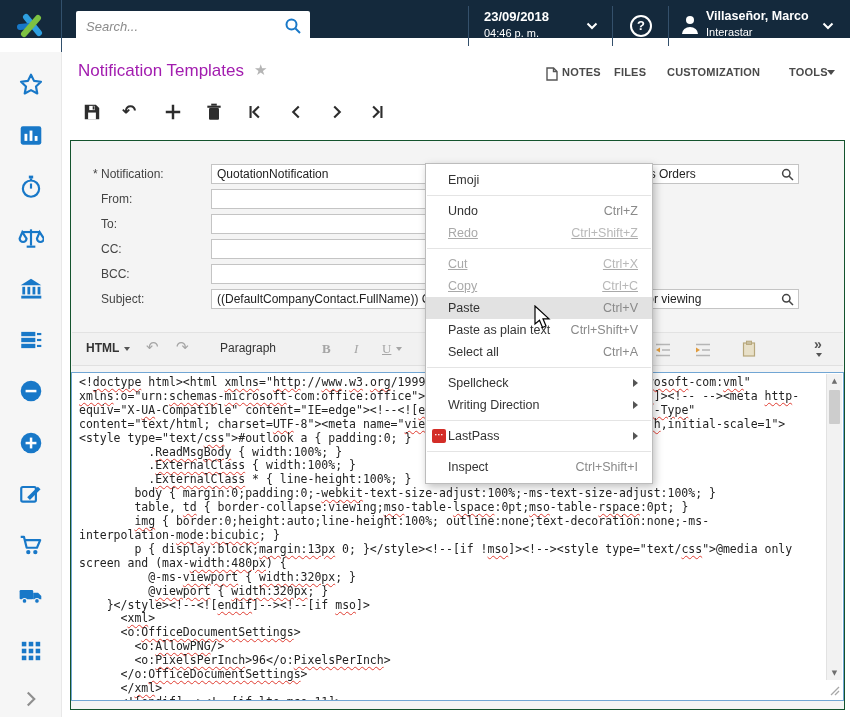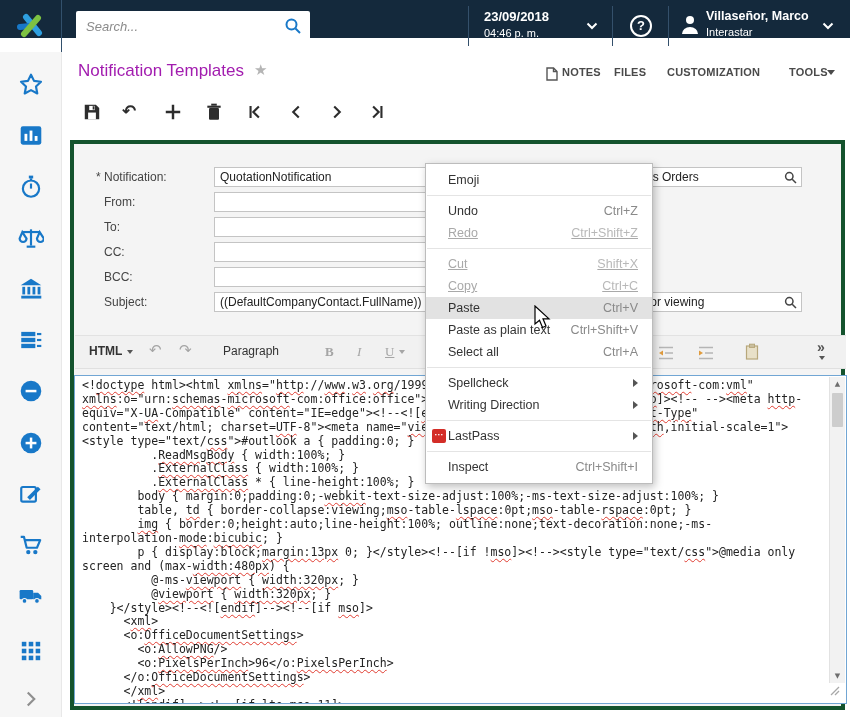--- a/index.html
+++ b/index.html
@@ -29,21 +29,21 @@
   #page-title { position:absolute; left:78px; top:61px; font-size:17px; color:#a21caf; }
   #title-star { position:absolute; left:254px; top:61px; font-size:15px; color:#b5b5b5; font-family:"DejaVu Sans",sans-serif; }
   .hlink { position:absolute; top:66px; font-size:11px; font-weight:bold; color:#4a4a4a; letter-spacing:.2px; }
   .caret-down { display:inline-block; width:0; height:0; border-left:4px solid transparent; border-right:4px solid transparent; border-top:5px solid #4a4a4a; }
 
   
   .rt-btn { position:absolute; top:102px; width:20px; height:20px; }
   #rt-undo { font-family:"DejaVu Sans",sans-serif; font-size:17px; font-weight:bold; color:#2d2d2d; line-height:18px; }
 
   
-  #panel { position:absolute; left:70px; top:140px; width:775px; height:570px; background:#f4f4f4; border:4px solid #14532d; }
+  #panel { position:absolute; left:70px; top:140px; width:775px; height:570px; background:#f4f4f4; border:1px solid #14532d; }
   .flabel { position:absolute; left:22px; font-size:12px; color:#444; }
   .finput { position:absolute; left:140px; height:20px; background:#fff; border:1px solid #c4c4c4; font-size:12px; color:#222; line-height:18px; padding-left:5px; white-space:nowrap; overflow:hidden; }
   .lookup-ic { position:absolute; right:4px; top:3px; }
 
   
   #ed-toolbar { position:absolute; left:1px; top:191px; width:771px; height:34px; background:#f1f1f1; border-top:1px solid #e2e2e2; border-bottom:1px solid #e0e0e0; }
   .et-item { position:absolute; top:8px; font-size:12px; color:#333; }
   .et-gray { color:#a5a5a5; }
   .serifbtn { font-family:"Liberation Serif",serif; font-size:13px; color:#a5a5a5; }
   .et-caret { display:inline-block; width:0; height:0; border-left:3.5px solid transparent; border-right:3.5px solid transparent; border-top:4px solid #555; }
@@ -354,21 +354,21 @@
       <span>Undo</span>
       <span class="sc">Ctrl+Z</span>
     </div>
     <div class="mi dis">
       <span>Redo</span>
       <span class="sc">Ctrl+Shift+Z</span>
     </div>
     <div class="msep"></div>
     <div class="mi dis">
       <span>Cut</span>
-      <span class="sc">Shift+X</span>
+      <span class="sc">Ctrl+X</span>
     </div>
     <div class="mi dis">
       <span>Copy</span>
       <span class="sc">Ctrl+C</span>
     </div>
     <div class="mi hl">
       <span>Paste</span>
       <span class="sc">Ctrl+V</span>
     </div>
     <div class="mi">

